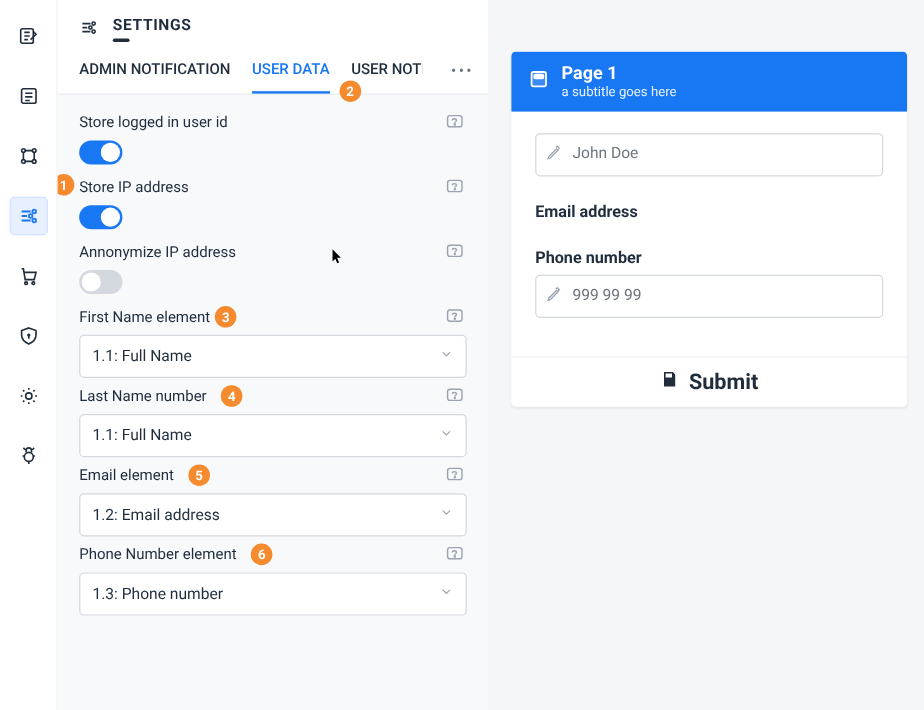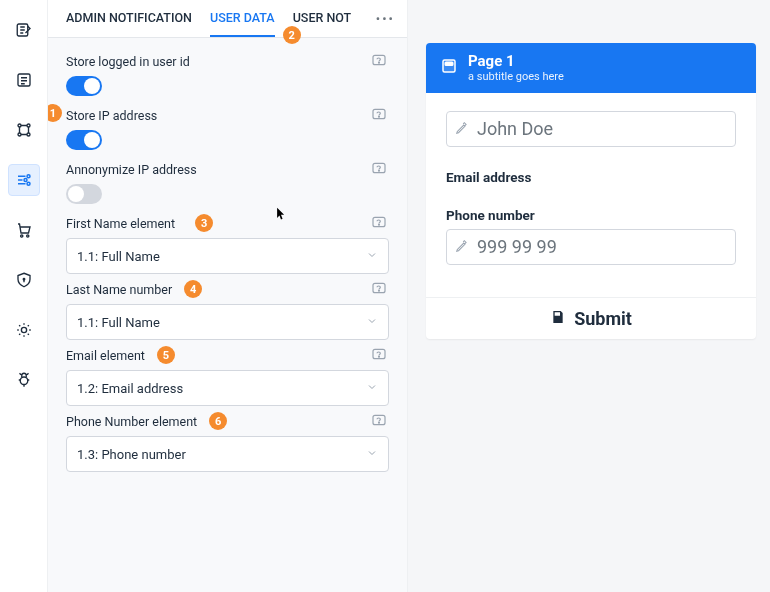--- a/index.html
+++ b/index.html
@@ -133,21 +133,21 @@
   .card-sub { font-size:11px; opacity:.9;}
   .card-body { padding: 18px 20px 10px 20px; }
   .field { margin-bottom:22px;}
   .field-label { font-size:13.5px; font-weight:700; color:#1f2d3d; margin-bottom:6px; display:block;}
   .input {
     width:100%; height:36px; border:1px solid #d3d7de; border-radius:4px;
     display:flex; align-items:center; padding:0 8px; color:#6c757d; gap:8px;
     background:#fff;
   }
   .input svg{ width:14px;height:14px; color:#9aa4b0;}
-  .input span{ font-size:18px;}
+  .input span{ font-size:13px;}
   .card-footer{
     border-top:1px solid #eef0f2; padding:10px 0;
     display:flex; align-items:center; justify-content:center; gap:8px;
     font-weight:700; font-size:18px; cursor:pointer;
   }
   .card-footer svg{ width:16px;height:16px;}
   .cursor {
     position:absolute; width:10px;height:14px; pointer-events:none;
   }
 </style>
@@ -207,20 +207,34 @@
   </div>
   <div class="rail-item">
     <svg viewBox="0 0 24 24" fill="none" stroke="currentColor" stroke-width="1.8">
         <rect x="7" y="8" width="10" height="10" rx="5"></rect>
         <path d="M9 8V6a3 3 0 016 0v2M5 12h2M17 12h2M8 5l-2-2M16 5l2-2M12 18v3"></path>
       </svg>
   </div>
 </div>
 
 <div class="settings">
+  <div class="settings-header">
+    <span>
+      <svg viewBox="0 0 24 24" fill="none" stroke="currentColor" stroke-width="2">
+          <path d="M4 7h10M4 12h6M4 17h10"></path>
+          <circle cx="18" cy="7" r="2"></circle>
+          <circle cx="14" cy="12" r="2"></circle>
+          <circle cx="18" cy="17" r="2"></circle>
+        </svg>
+    </span>
+    <div>
+      <div class="settings-title">SETTINGS</div>
+      <div class="settings-title-under"></div>
+    </div>
+  </div>
 
   <div class="tabs">
     <div class="tab">ADMIN NOTIFICATION</div>
     <div class="tab active" style="position:relative">
       <span>USER DATA</span>
       <span class="badge" style="right:-26px; top:26px;">2</span>
     </div>
     <div class="tab" style="overflow:hidden;max-width:90px">USER NOTIFICA</div>
     <div class="tab-more">•••</div>
   </div>
@@ -265,21 +279,21 @@
               <circle cx="12" cy="16" r=".7" fill="currentColor"></circle>
             </svg></span>
       </div>
       <div class="toggle off">
           <div class="knob"></div>
         </div>
     </div>
 
     <div class="row">
       <div class="row-label-line">
-        <span class="row-label" style="display:flex;align-items:center;gap:20px">
+        <span class="row-label" style="display:flex;align-items:center;gap:4px">
           <span>First Name element</span>
           <span class="badge" style="position:static">3</span>
         </span>
         <span class="help-icon"><svg viewBox="0 0 24 24" fill="none" stroke="currentColor" stroke-width="1.8">
               <rect x="3" y="5" width="18" height="14" rx="3"></rect>
               <path d="M9 11c0-1.2 1-2 2.5-2s2.5.8 2.5 2c0 1.5-2 1.7-2 3"></path>
               <circle cx="12" cy="16" r=".7" fill="currentColor"></circle>
             </svg></span>
       </div>
       <div class="select">

